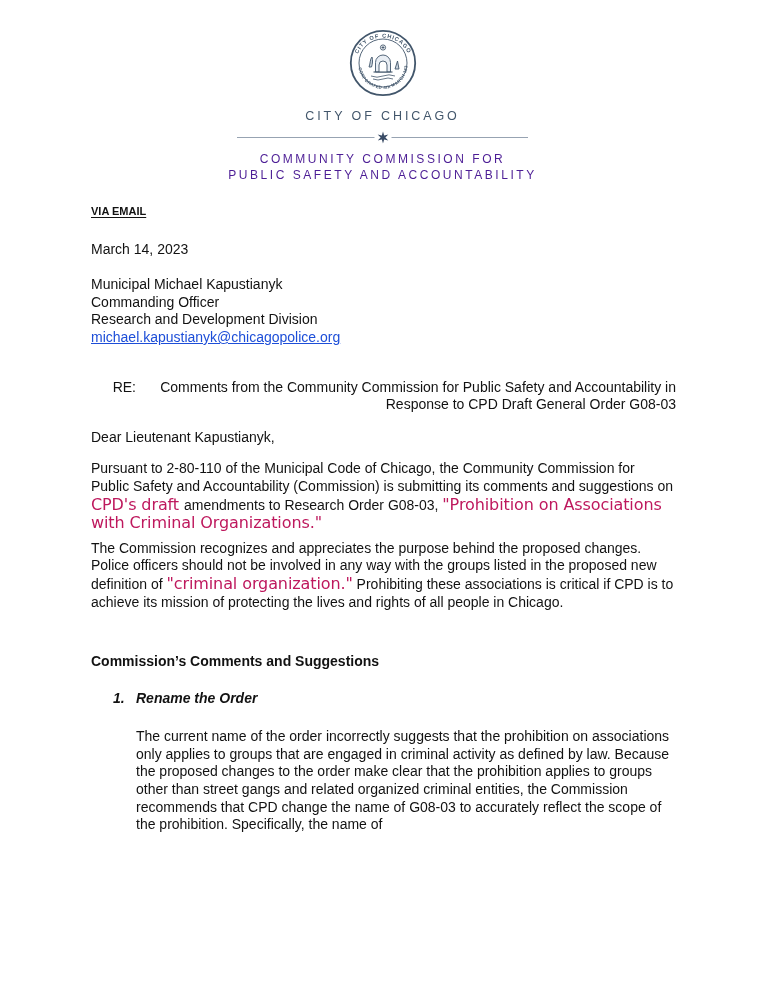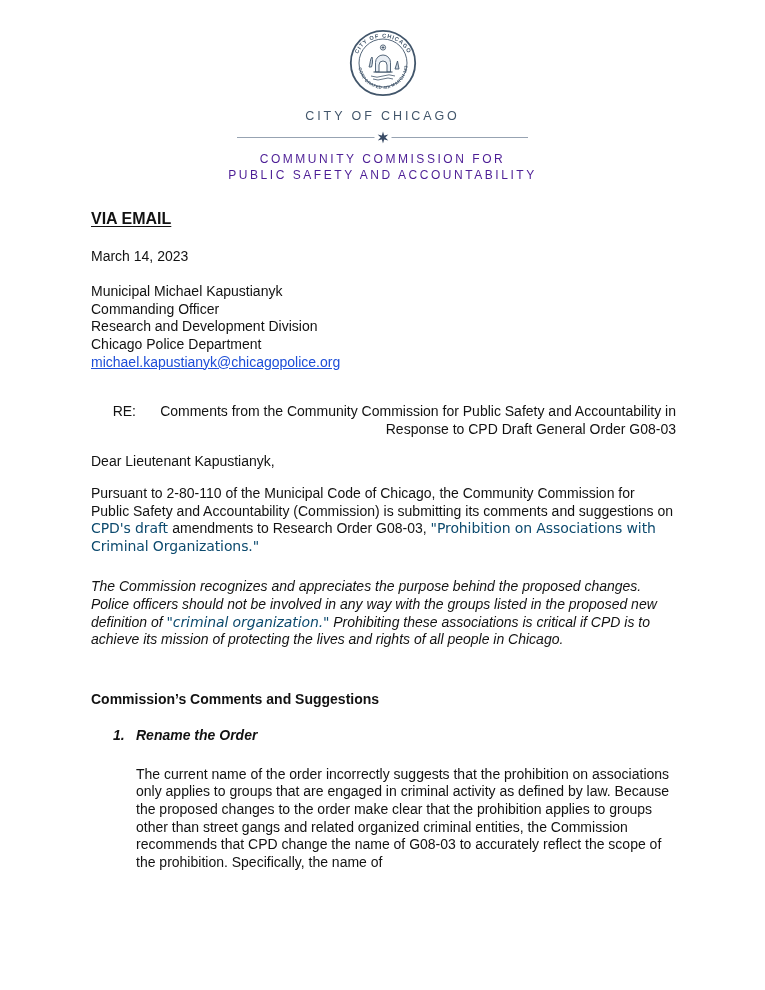--- a/index.html
+++ b/index.html
@@ -21,32 +21,32 @@
   .divider-row { position:relative; width:291px; margin:7px auto 0; height:13px; }
   .divider-line { position:absolute; left:0; right:0; top:6px; border-top:1px solid #97A3B2; }
   .divider-star { position:absolute; left:50%; top:0; transform:translateX(-50%); background:#fff; padding:0 2px; }
   .org-label {
     margin-top:8px; color:#4c1d95; font-size:12px;
     letter-spacing:2.55px; line-height:15.5px; font-weight:400;
   }
 
   
   .content { margin-left:91px; width:585px; }
-  .via { margin-top:27px; font-weight:bold; font-size:16px; text-decoration:underline; text-underline-offset:2px; }
+  .via { margin-top:20px; font-weight:bold; font-size:11px; text-decoration:underline; text-underline-offset:2px; }
   .date { margin-top:20px; }
   .recipient { margin-top:18px; }
   .recipient div { white-space:nowrap; }
   a.email-link { color:#1d4ed8; text-decoration:underline; }
   .re-block { margin-top:32px; display:flex; font-weight:normal;text-align:right; }
   .re-label { width:45px; flex:0 0 45px; }
   .re-text { width:540px; }
   .salutation { margin-top:15px; }
   .para1 { margin-top:14px; }
-  .para2 { margin-top:23px;font-style:italic; }
-  .alt { font-family:"DejaVu Sans", sans-serif; font-size:14px; color:#0c4a6e; letter-spacing:-0.1px; }
+  .para2 { margin-top:7px; }
+  .alt { font-family:"DejaVu Sans", sans-serif; font-size:16px; color:#be185d; letter-spacing:-0.1px; }
   .section-heading { margin-top:42px; font-weight:bold; }
   .list-item-head { margin-top:19px; padding-left:22px; font-weight:bold;font-style:italic; }
   .list-number { display:inline-block; width:23px; }
   .list-body { margin-top:21px; margin-left:45px; width:540px; }
 </style>
 </head>
 <body>
 
 <div class="page">
 
@@ -99,21 +99,20 @@
   <div class="content">
 
     <div class="via">VIA EMAIL</div>
 
     <div class="date">March 14, 2023</div>
 
     <div class="recipient">
       <div>Municipal Michael Kapustianyk</div>
       <div>Commanding Officer</div>
       <div>Research and Development Division</div>
-      <div>Chicago Police Department</div>
       <div><a class="email-link" href="#">michael.kapustianyk@chicagopolice.org</a></div>
     </div>
 
     <div class="re-block">
       <div class="re-label">RE:</div>
       <div class="re-text">Comments from the Community Commission for Public Safety and Accountability in Response to CPD Draft General Order G08-03</div>
     </div>
 
     <div class="salutation">Dear Lieutenant Kapustianyk,</div>
 

